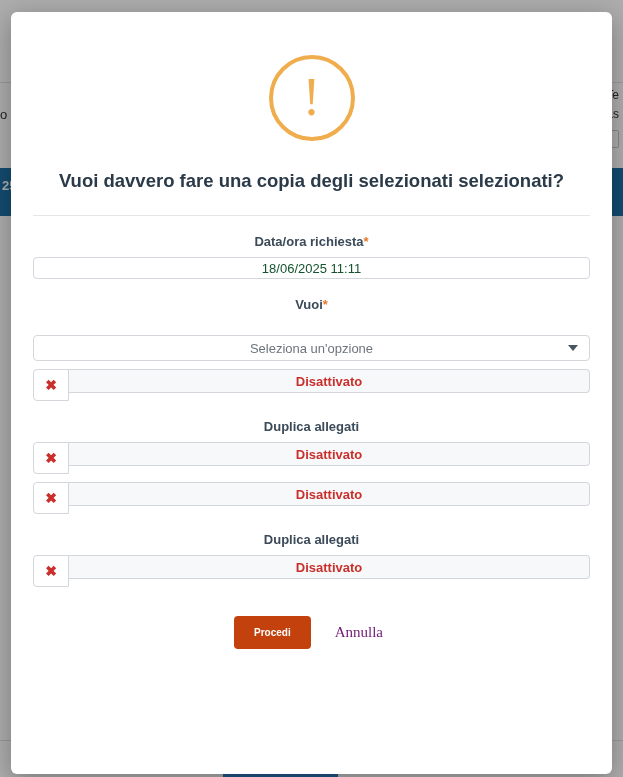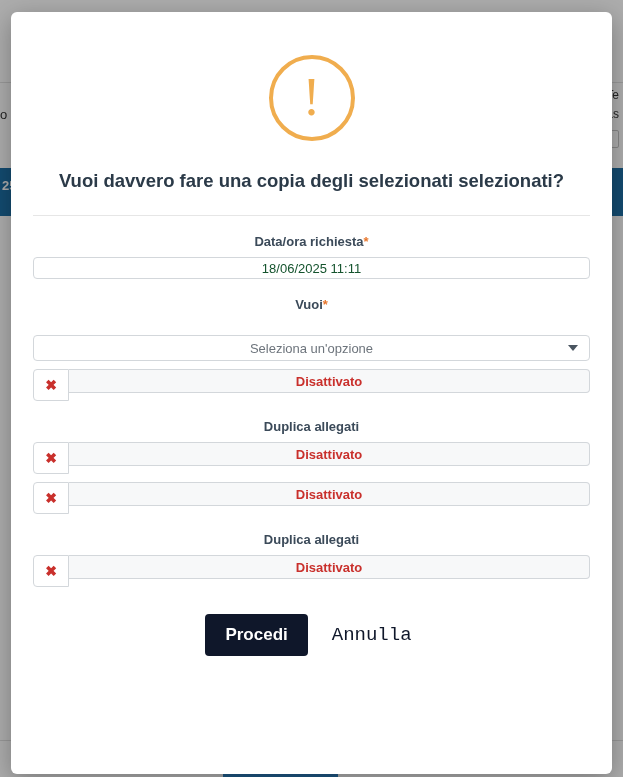--- a/index.html
+++ b/index.html
@@ -254,38 +254,38 @@
   }
 
   .actions {
     margin-top: 26px;
     display: flex;
     align-items: center;
     justify-content: center;
     gap: 18px;
   }
   .btn-primary {
-    background: #0f172a;
+    background: #c2410c;
     color: #ffffff;
     border: none;
     border-radius: 4px;
-    font-size: 17px;
+    font-size: 10px;
     font-weight: bold;
     padding: 11px 20px;
     cursor: pointer;
     font-family: "Liberation Sans", sans-serif;
   }
   .btn-link {
     background: transparent;
     border: none;
-    color: #0f172a;
-    font-size: 19px;
+    color: #701a75;
+    font-size: 15px;
     cursor: pointer;
     padding: 11px 6px;
-    font-family: Liberation Mono, monospace;
+    font-family: Liberation Serif, serif;
   }
 </style>
 </head>
 <body>
 
 <div id="background-page">
   <div class="bg-topbar"></div>
   <div class="bg-text-left">o</div>
   <div class="bg-text-right-1">Te</div>
   <div class="bg-text-right-2">as</div>

